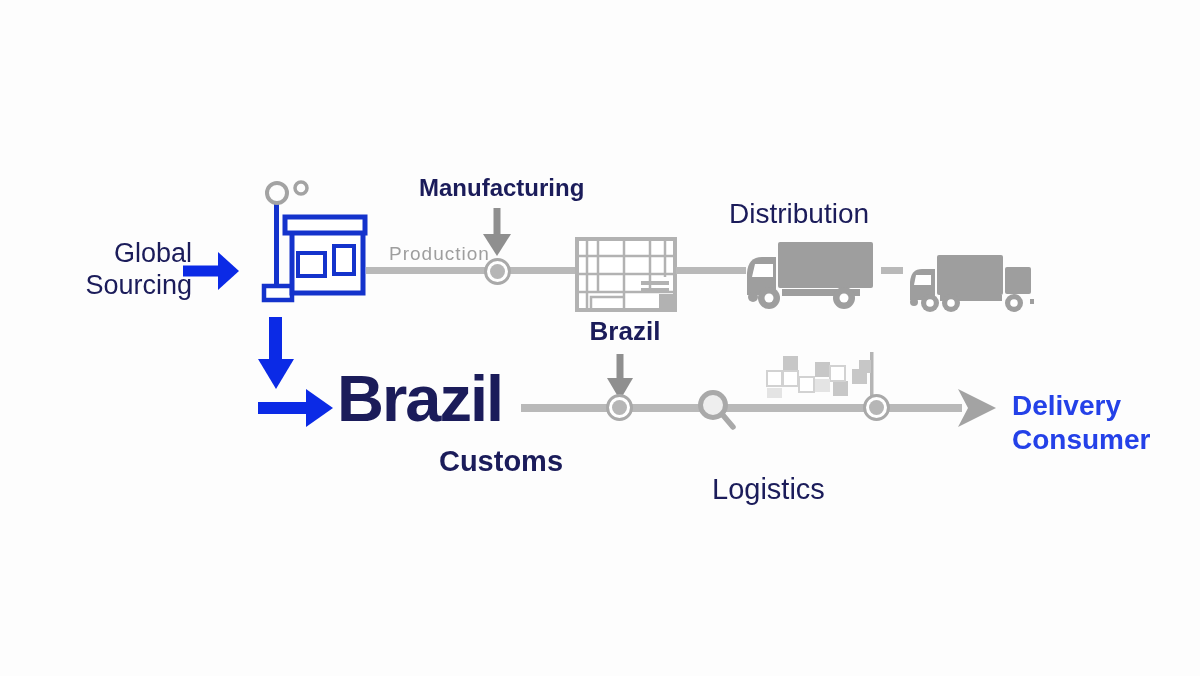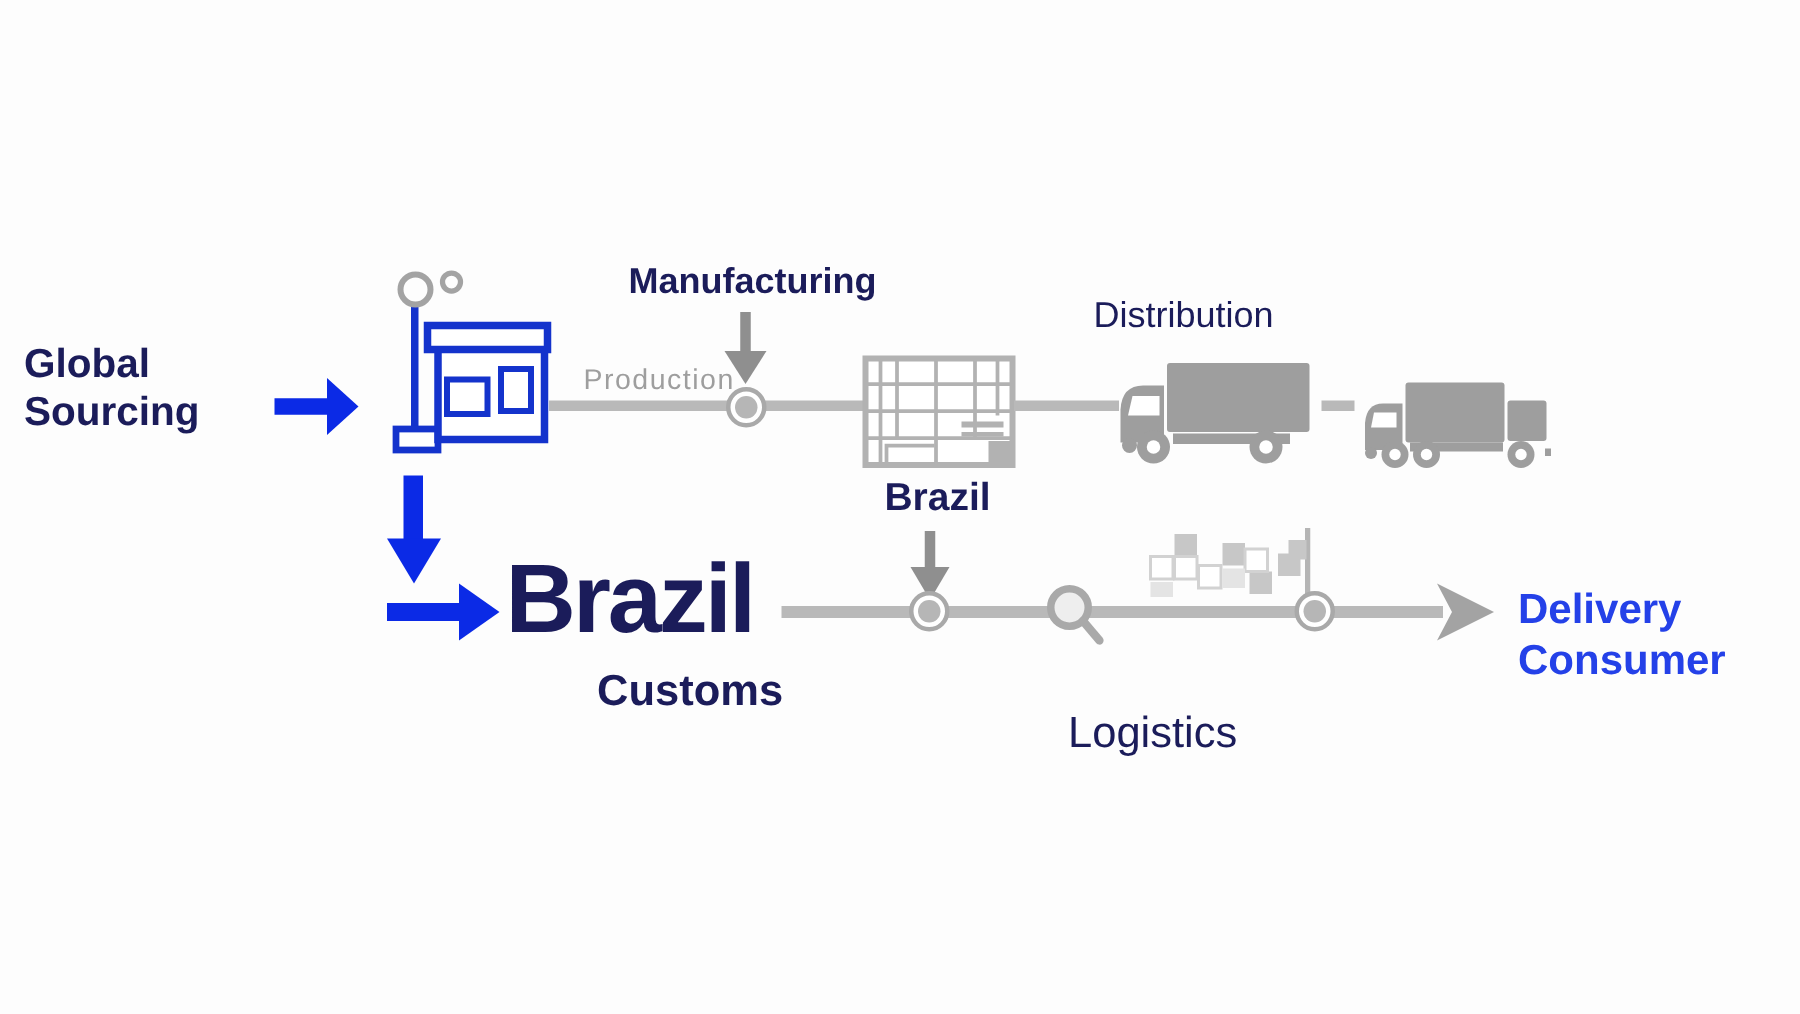--- a/index.html
+++ b/index.html
@@ -13,27 +13,27 @@
   #stage {
     position:relative; width:1200px; height:676px; overflow:hidden;
     background:var(--background);
     font-family:"Liberation Sans", sans-serif;
   }
   .abs { position:absolute; }
   .line { position:absolute; background:var(--line_gray); }
   .lbl { position:absolute; line-height:1.2; white-space:nowrap; }
   .lbl span { display:block; }
 
-  .t-global   { left:16px;  top:226px; width:176px; text-align:left; font-size:27px; font-weight:700; color:var(--navy); }
+  .t-global   { left:16px;  top:237px; width:176px; text-align:right; font-size:27px; font-weight:400; color:var(--navy); }
   .t-manu     { left:419px; top:174px; font-size:24px; font-weight:700; color:var(--navy); }
   .t-prod     { left:389px; top:243px; font-size:19px; color:var(--text_gray); letter-spacing:1px; }
   .t-brazil-sm{ left:573px; top:316px; width:104px; text-align:center; font-size:26px; font-weight:700; color:var(--navy); }
-  .t-dist     { left:729px; top:197px; font-size:24px; font-weight:400; color:var(--navy); }
+  .t-dist     { left:729px; top:197px; font-size:28px; font-weight:400; color:var(--navy); }
   .t-brazil-lg{ left:337px; top:366px; font-size:65px; font-weight:700; color:var(--navy); letter-spacing:-2px; line-height:1; }
-  .t-customs  { left:398px; top:444px; width:206px; font-size:29px; font-weight:700; color:var(--navy); line-height:1.18; }
+  .t-customs  { left:398px; top:444px; width:206px; text-align:center; font-size:29px; font-weight:700; color:var(--navy); line-height:1.18; }
   .t-logi     { left:712px; top:441px; font-size:29px; font-weight:400; color:var(--navy); line-height:1.17;margin-top:32px; }
   .t-consumer { left:1012px;top:389px; font-size:28px; font-weight:700; color:var(--consumer_blue); line-height:1.2; }
 
   .node {
     position:absolute; width:27px; height:27px; border-radius:50%;
     background:#fff; border:3.5px solid var(--node_gray);
   }
   .node::after {
     content:""; position:absolute; left:3px; top:3px; right:3px; bottom:3px;
     border-radius:50%; background:var(--node_fill);

